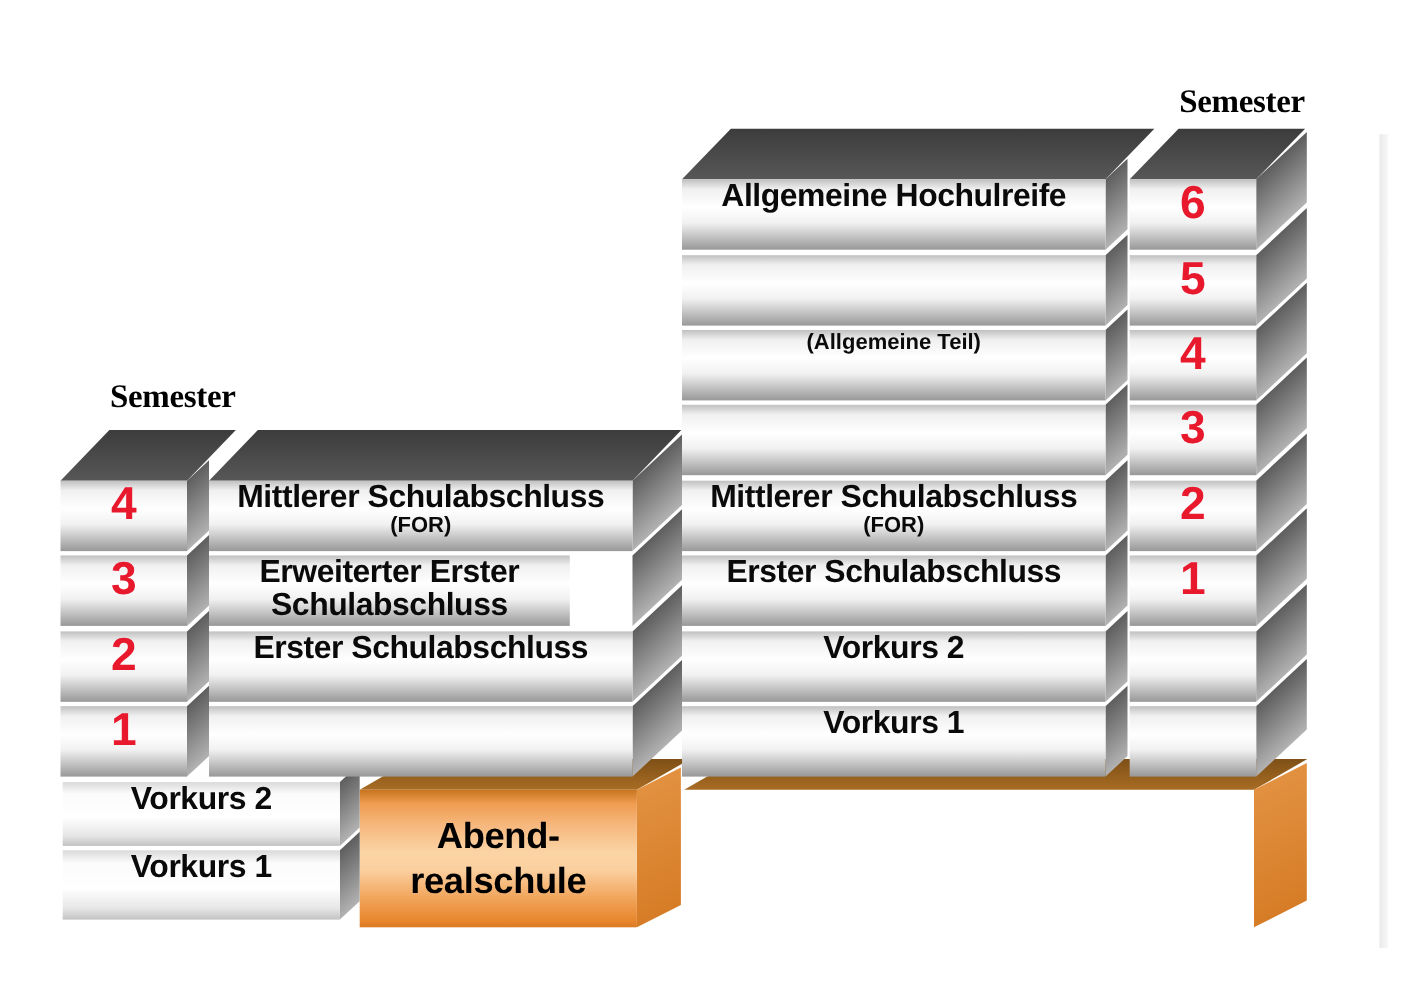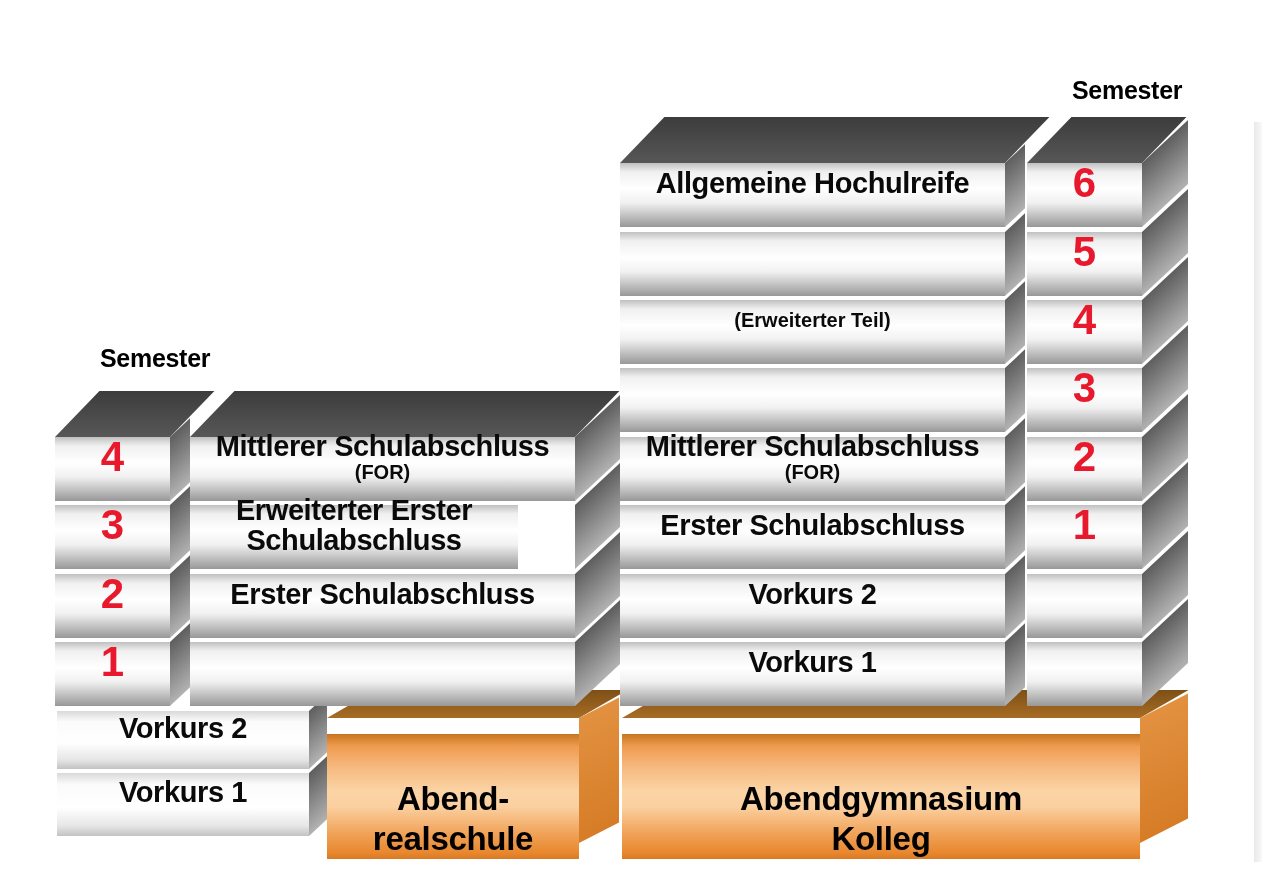--- a/index.html
+++ b/index.html
@@ -4,62 +4,62 @@
 <style>
   html,body{margin:0;padding:0;background:#ffffff;}
   .canvas{
     position:relative;width:1280px;height:892px;background:#ffffff;overflow:hidden;
     font-family:"Liberation Sans", sans-serif;color:#0a0a0a;
   }
   
   .face{
     position:absolute;z-index:4;
     background:linear-gradient(180deg,#c0c0c0 0%,#f0f0f0 14%,#ffffff 40%,#f1f1f1 62%,#989898 100%);
-    display:flex;flex-direction:column;align-items:center;justify-content:center;
+    display:flex;flex-direction:column;align-items:center;justify-content:flex-start;
     padding-bottom:24px;box-sizing:border-box;
   }
   .face.light{
     background:linear-gradient(180deg,#d9d9d9 0%,#fbfbfb 18%,#ffffff 55%,#e6e6e6 84%,#c2c2c2 100%);
   }
   .top3d{
     position:absolute;z-index:3;
     background:linear-gradient(180deg,#3c3c3c 0%,#575757 100%);
     transform:skewX(-44deg);transform-origin:0 100%;
   }
   .side3d{
     position:absolute;z-index:3;
     background:linear-gradient(180deg,#5e5e5e 0%,#b2b2b2 100%);
     transform:skewY(-43deg);transform-origin:0 0;
   }
   
   .o-front{
     position:absolute;z-index:2;
     background:linear-gradient(180deg,#c8741f 0%,#ef9c50 10%,#f6b87e 26%,#fbd4a6 46%,#fbd0a0 58%,#f0a257 80%,#e8872e 95%,#d97a24 100%);
-    display:flex;flex-direction:column;align-items:center;justify-content:flex-end;box-sizing:border-box;margin-top:16px;
+    display:flex;flex-direction:column;align-items:center;justify-content:center;box-sizing:border-box;
   }
   .o-top{
     position:absolute;z-index:1;
     background:linear-gradient(180deg,#7e5016 0%,#a86c24 100%);
     transform:skewX(-60deg);transform-origin:0 100%;
   }
   .o-side{
     position:absolute;z-index:1;
     background:linear-gradient(180deg,#e29140 0%,#d67c27 100%);
     transform:skewY(-27deg);transform-origin:0 0;
   }
   
   .lbl{
     font-size:29px;font-weight:600;letter-spacing:-0.4px;line-height:1.04;
     text-align:center;white-space:pre-line;
   }
   .sub{font-size:20px;font-weight:600;line-height:1.05;margin-top:1px;}
   .sub:empty,.lbl:empty,.num:empty{display:none;}
   .num{font-size:42px;font-weight:700;color:#e8192c;line-height:1;}
   .sem-label{
-    position:absolute;z-index:5;font-size:25px;font-weight:600;letter-spacing:-0.3px;color:#000;
+    position:absolute;z-index:5;font-size:30px;font-weight:600;letter-spacing:-0.3px;color:#000;font-family:Liberation Serif, serif;
   }
   .o-lbl{
     font-size:33px;font-weight:800;letter-spacing:-0.3px;line-height:1.22;
     text-align:center;white-space:pre-line;color:#000;
   }
   .edge-strip{
     position:absolute;z-index:0;
     background:linear-gradient(90deg,#e2e2e2 0%,#f6f6f6 100%);opacity:.75;
   }
 </style>
@@ -67,45 +67,41 @@
 <body>
 
 <div class="canvas">
 
   <div class="edge-strip" style="left:1254px;top:122px;width:8px;height:740px"></div>
 
   <div class="sem-label" style="left:1072px;top:76px">Semester</div>
 
   <div class="o-top" style="left:622px;top:690px;width:518px;height:28px"></div>
   <div class="o-side" style="left:1140px;top:718px;width:48px;height:125px"></div>
-  <div class="o-front" style="left:622px;top:718px;width:518px;height:125px">
-    <span class="o-lbl">Abendgymnasium
-Kolleg</span>
-  </div>
 
   <div class="top3d" style="left:620px;top:117px;width:385px;height:46px"></div>
 
   <div class="side3d" style="left:1005px;top:163px;width:20px;height:64px"></div>
   <div class="side3d" style="left:1005px;top:232px;width:20px;height:64px"></div>
   <div class="side3d" style="left:1005px;top:300px;width:20px;height:64px"></div>
   <div class="side3d" style="left:1005px;top:368px;width:20px;height:64px"></div>
   <div class="side3d" style="left:1005px;top:437px;width:20px;height:64px"></div>
   <div class="side3d" style="left:1005px;top:505px;width:20px;height:64px"></div>
   <div class="side3d" style="left:1005px;top:574px;width:20px;height:64px"></div>
   <div class="side3d" style="left:1005px;top:642px;width:20px;height:64px"></div>
 
   <div class="face" style="left:620px;top:163px;width:385px;height:64px">
     <span class="lbl">Allgemeine Hochulreife</span>
 
   </div>
   <div class="face" style="left:620px;top:232px;width:385px;height:64px">
     
   </div>
   <div class="face" style="left:620px;top:300px;width:385px;height:64px">
-    <span class="sub">(Erweiterter Teil)</span>
+    <span class="sub">(Allgemeine Teil)</span>
   </div>
   <div class="face" style="left:620px;top:368px;width:385px;height:64px">
     
   </div>
   <div class="face" style="left:620px;top:437px;width:385px;height:64px">
     <span class="lbl">Mittlerer Schulabschluss</span>
     <span class="sub">(FOR)</span>
   </div>
   <div class="face" style="left:620px;top:505px;width:385px;height:64px">
     <span class="lbl">Erster Schulabschluss</span>

